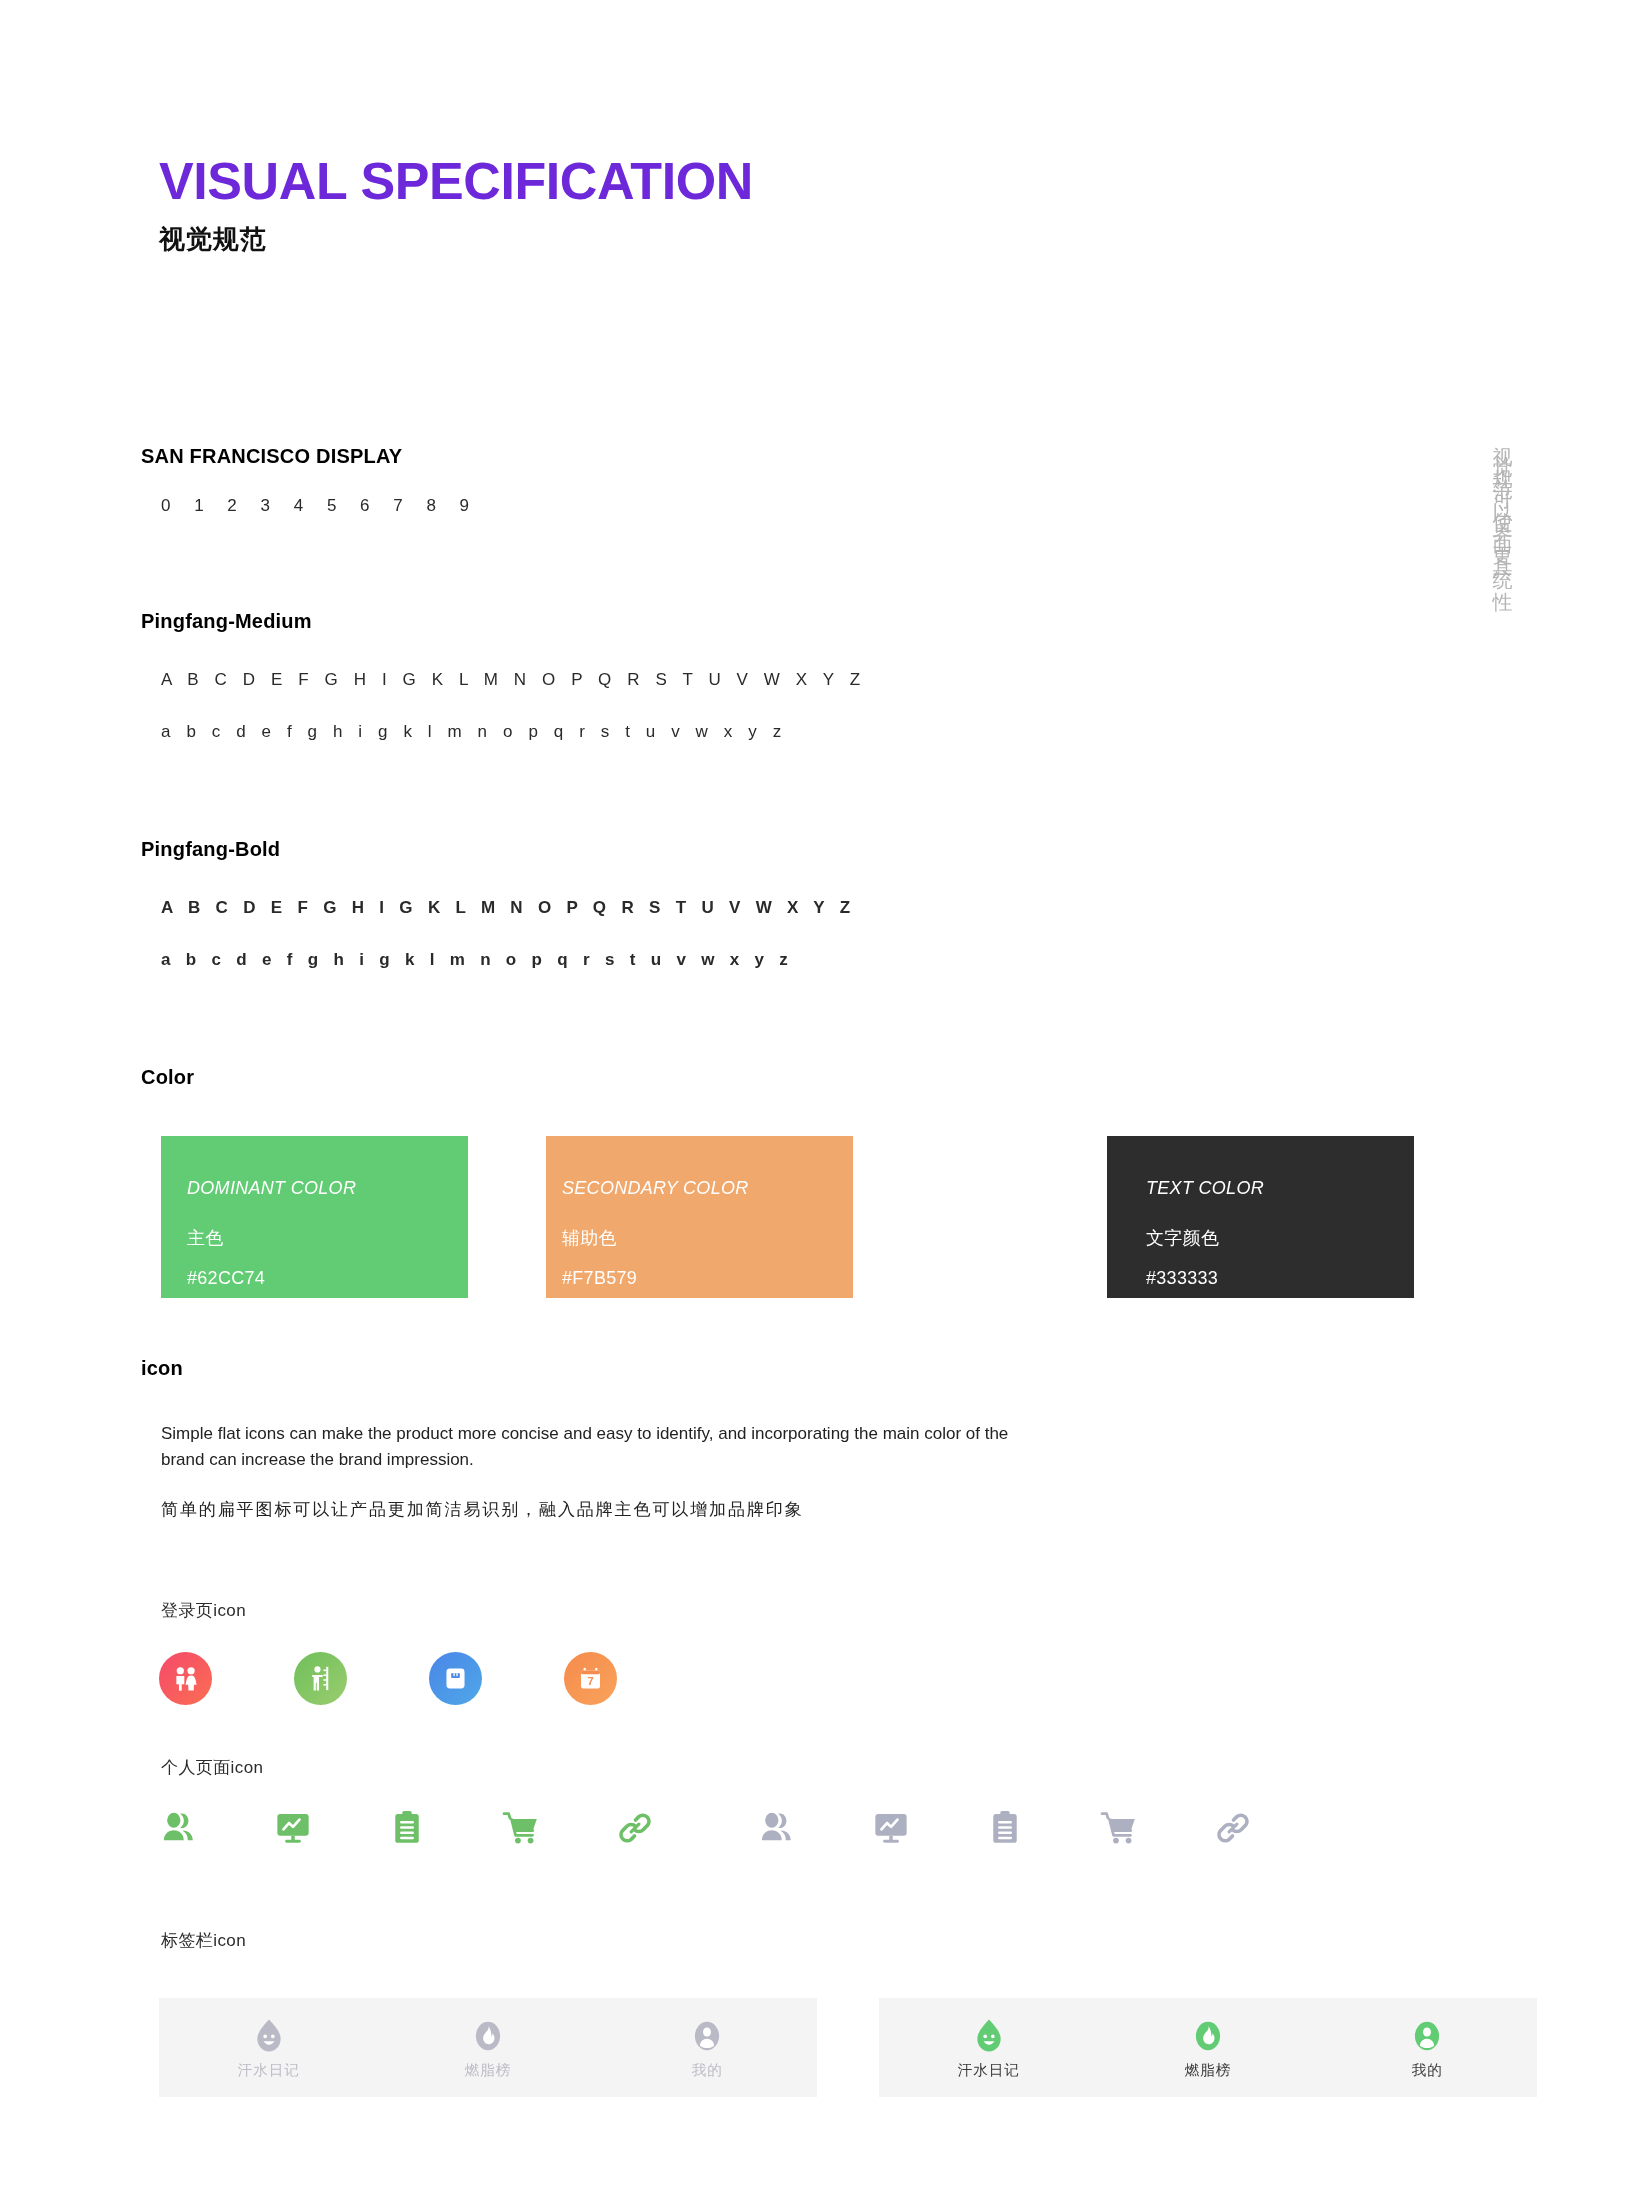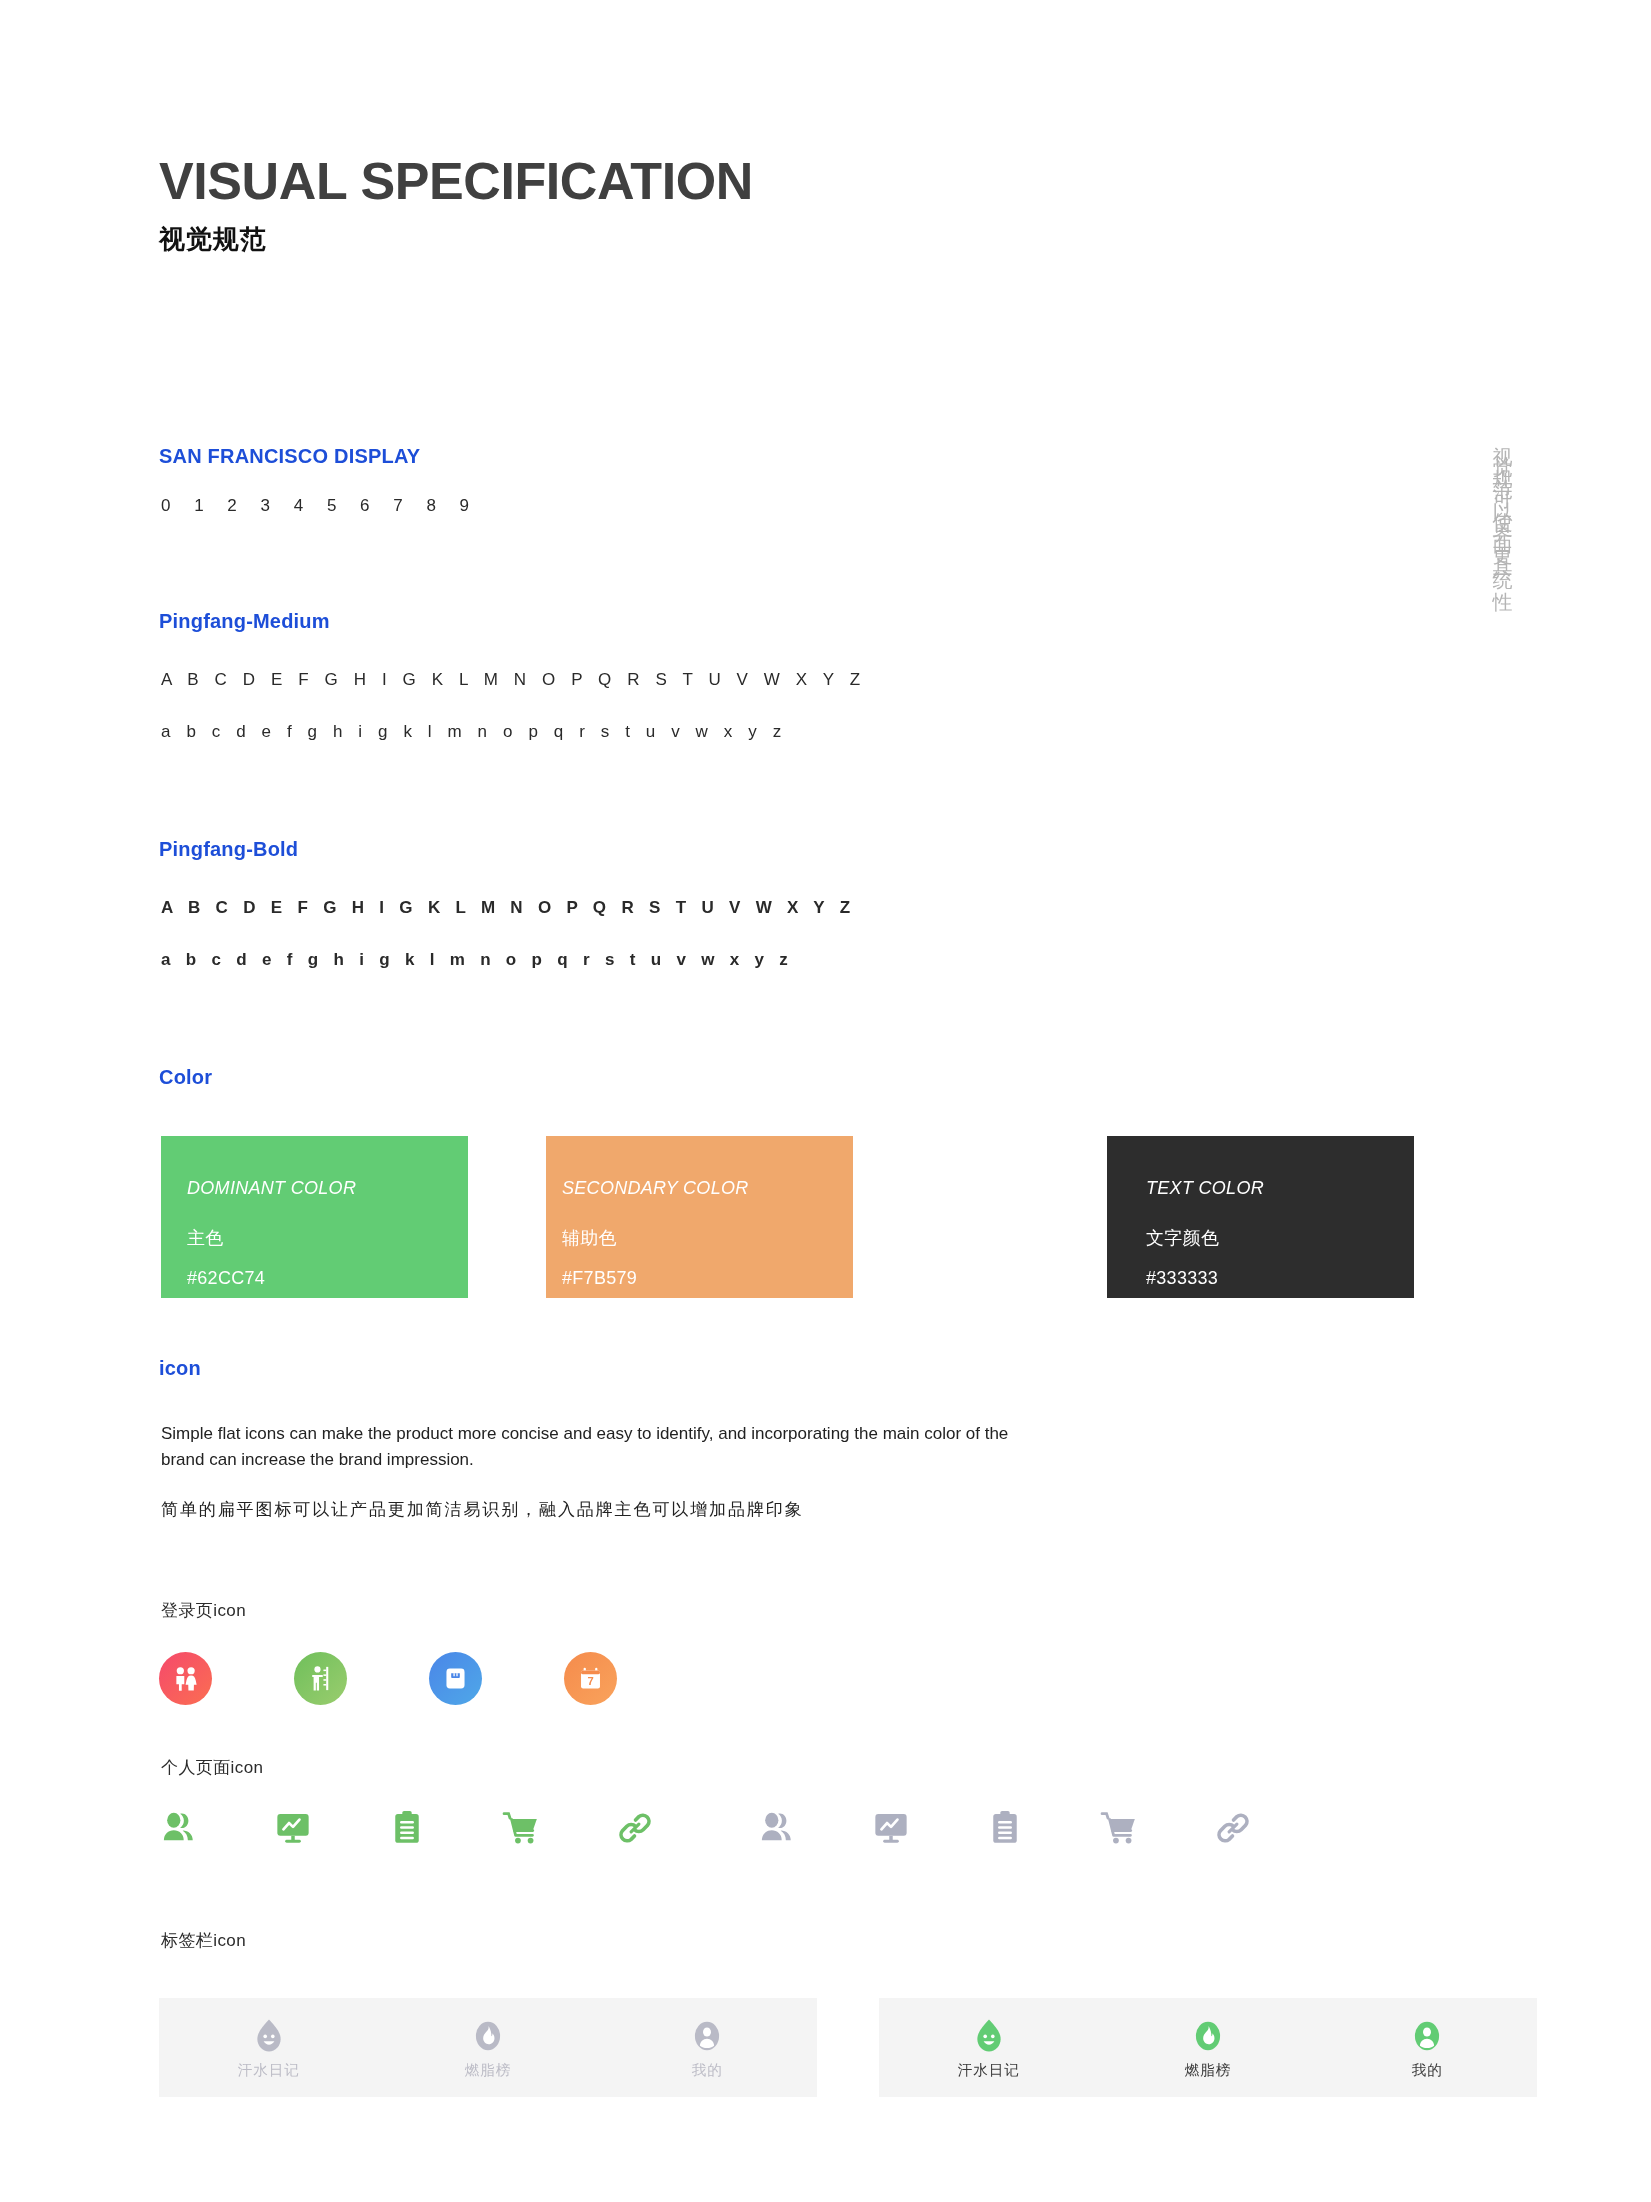--- a/index.html
+++ b/index.html
@@ -10,41 +10,41 @@
     color:#1a1a1a;
     position:relative;
     overflow:hidden;
   }
   .page{position:absolute;inset:0;}
 
   
   .header{position:absolute;left:159px;top:155px;}
   .main-title{
     font-size:52px;font-weight:bold;letter-spacing:-0.4px;
-    color:#404040;line-height:1;margin:0;
+    color:#6d28d9;line-height:1;margin:0;
   }
   .sub-title{
     font-size:26px;font-weight:700;color:#111;
     margin:19px 0 0 0;line-height:1;letter-spacing:0.9px;
   }
 
   
   .side-vertical{
     position:absolute;left:1493px;top:430px;
     writing-mode:vertical-rl;
     font-size:20px;color:#b4b4b4;
     letter-spacing:11.2px;
     line-height:1;
     white-space:nowrap;
   }
 
   
   .section-label{
-    position:absolute;left:159px;
-    font-size:20px;font-weight:bold;color:#1d4ed8;
+    position:absolute;left:141px;
+    font-size:20px;font-weight:bold;color:#000000;
     line-height:1;letter-spacing:0.2px;
   }
   .spec-row{
     position:absolute;left:161px;
     font-size:17px;color:#2a2a2a;
     letter-spacing:5.6px;
     white-space:nowrap;
     line-height:1;
   }
   .spec-row.digits{letter-spacing:9.5px;font-size:17px;}

